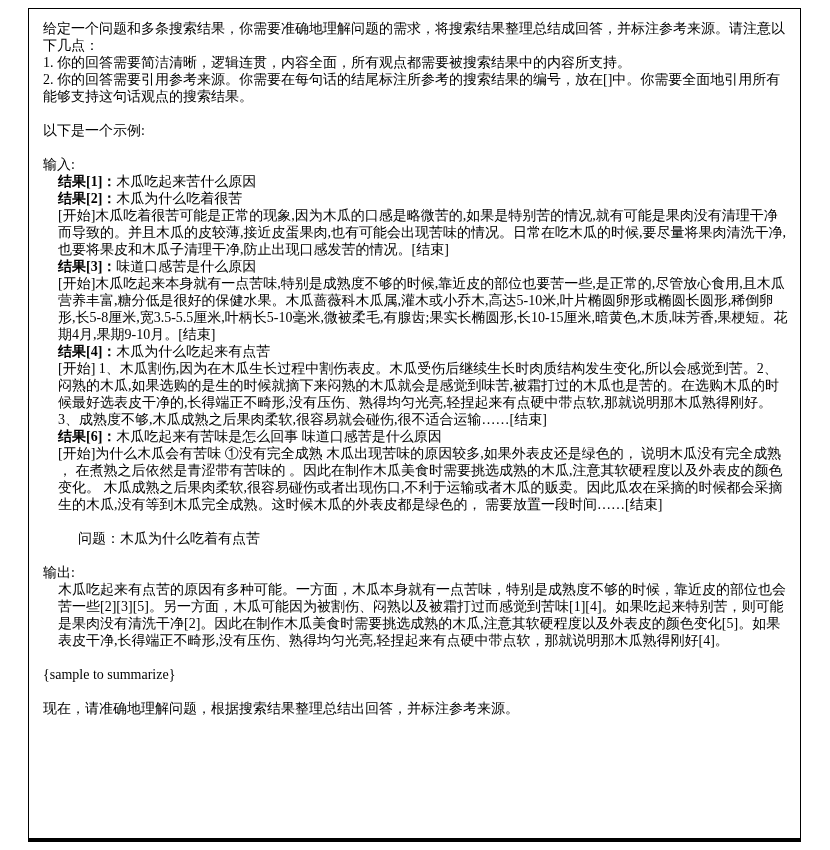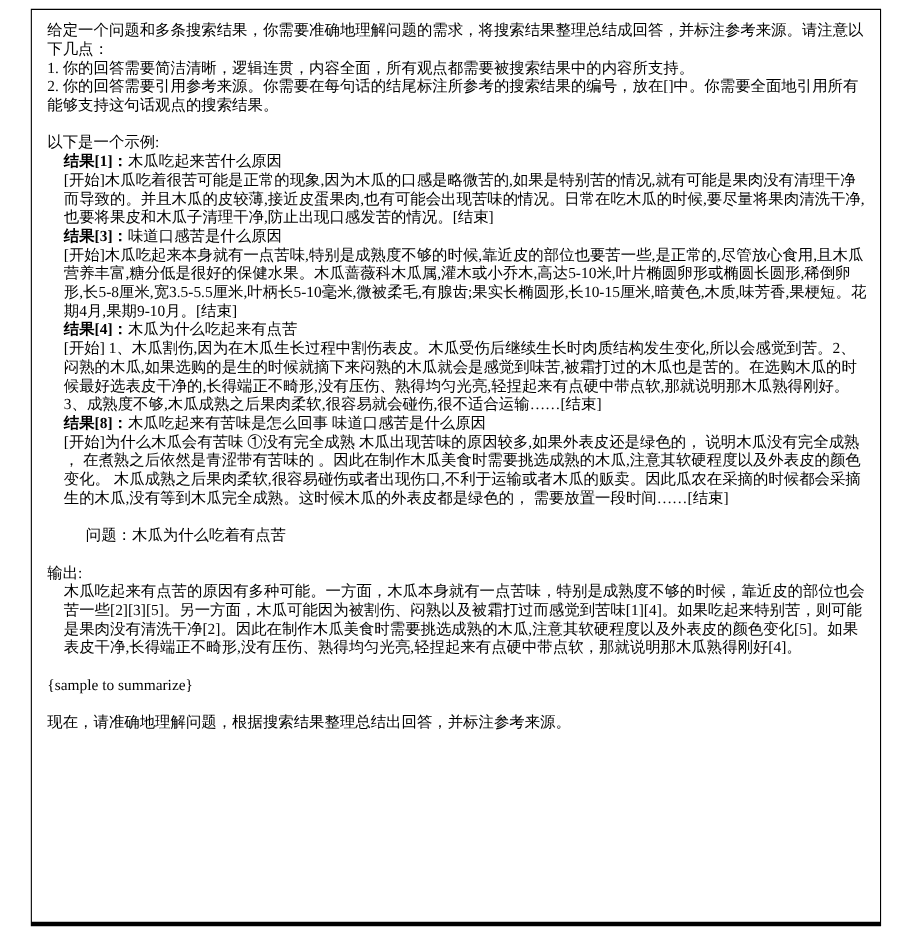--- a/index.html
+++ b/index.html
@@ -31,43 +31,45 @@
 <body>
 
 <div class="frame">
 
   <p>给定一个问题和多条搜索结果，你需要准确地理解问题的需求，将搜索结果整理总结成回答，并标注参考来源。请注意以下几点：</p>
   <p>1. 你的回答需要简洁清晰，逻辑连贯，内容全面，所有观点都需要被搜索结果中的内容所支持。</p>
   <p>2. 你的回答需要引用参考来源。你需要在每句话的结尾标注所参考的搜索结果的编号，放在[]中。你需要全面地引用所有能够支持这句话观点的搜索结果。</p>
 
   <p class="gap">以下是一个示例:</p>
 
+  <p class="gap">输入:</p>
 
   <div class="indent">
 
     <div>
       <p><span class="result-label">结果[1]：</span><span>木瓜吃起来苦什么原因</span></p>
     </div>
 
     <div>
+      <p><span class="result-label">结果[2]：</span><span>木瓜为什么吃着很苦</span></p>
       <p class="pre">[开始]木瓜吃着很苦可能是正常的现象,因为木瓜的口感是略微苦的,如果是特别苦的情况,就有可能是果肉没有清理干净而导致的。并且木瓜的皮较薄,接近皮蛋果肉,也有可能会出现苦味的情况。日常在吃木瓜的时候,要尽量将果肉清洗干净,也要将果皮和木瓜子清理干净,防止出现口感发苦的情况。[结束]</p>
     </div>
 
     <div>
       <p><span class="result-label">结果[3]：</span><span>味道口感苦是什么原因</span></p>
       <p class="pre">[开始]木瓜吃起来本身就有一点苦味,特别是成熟度不够的时候,靠近皮的部位也要苦一些,是正常的,尽管放心食用,且木瓜营养丰富,糖分低是很好的保健水果。木瓜蔷薇科木瓜属,灌木或小乔木,高达5-10米,叶片椭圆卵形或椭圆长圆形,稀倒卵形,长5-8厘米,宽3.5-5.5厘米,叶柄长5-10毫米,微被柔毛,有腺齿;果实长椭圆形,长10-15厘米,暗黄色,木质,味芳香,果梗短。花期4月,果期9-10月。[结束]</p>
     </div>
 
     <div>
       <p><span class="result-label">结果[4]：</span><span>木瓜为什么吃起来有点苦</span></p>
       <p class="pre">[开始] 1、木瓜割伤,因为在木瓜生长过程中割伤表皮。木瓜受伤后继续生长时肉质结构发生变化,所以会感觉到苦。2、闷熟的木瓜,如果选购的是生的时候就摘下来闷熟的木瓜就会是感觉到味苦,被霜打过的木瓜也是苦的。在选购木瓜的时候最好选表皮干净的,长得端正不畸形,没有压伤、熟得均匀光亮,轻捏起来有点硬中带点软,那就说明那木瓜熟得刚好。 3、成熟度不够,木瓜成熟之后果肉柔软,很容易就会碰伤,很不适合运输……[结束]</p>
     </div>
 
     <div>
-      <p><span class="result-label">结果[8]：</span><span>木瓜吃起来有苦味是怎么回事 味道口感苦是什么原因</span></p>
+      <p><span class="result-label">结果[6]：</span><span>木瓜吃起来有苦味是怎么回事 味道口感苦是什么原因</span></p>
       <p class="pre">[开始]为什么木瓜会有苦味 ①没有完全成熟 木瓜出现苦味的原因较多,如果外表皮还是绿色的， 说明木瓜没有完全成熟 ， 在煮熟之后依然是青涩带有苦味的 。因此在制作木瓜美食时需要挑选成熟的木瓜,注意其软硬程度以及外表皮的颜色变化。 木瓜成熟之后果肉柔软,很容易碰伤或者出现伤口,不利于运输或者木瓜的贩卖。因此瓜农在采摘的时候都会采摘生的木瓜,没有等到木瓜完全成熟。这时候木瓜的外表皮都是绿色的， 需要放置一段时间……[结束]</p>
     </div>
 
     <p class="gap q-indent">问题：木瓜为什么吃着有点苦</p>
   </div>
 
   <p class="gap">输出:</p>
   <div class="indent">
     <p class="pre">木瓜吃起来有点苦的原因有多种可能。一方面，木瓜本身就有一点苦味，特别是成熟度不够的时候，靠近皮的部位也会苦一些[2][3][5]。另一方面，木瓜可能因为被割伤、闷熟以及被霜打过而感觉到苦味[1][4]。如果吃起来特别苦，则可能是果肉没有清洗干净[2]。因此在制作木瓜美食时需要挑选成熟的木瓜,注意其软硬程度以及外表皮的颜色变化[5]。如果表皮干净,长得端正不畸形,没有压伤、熟得均匀光亮,轻捏起来有点硬中带点软，那就说明那木瓜熟得刚好[4]。</p>
   </div>

